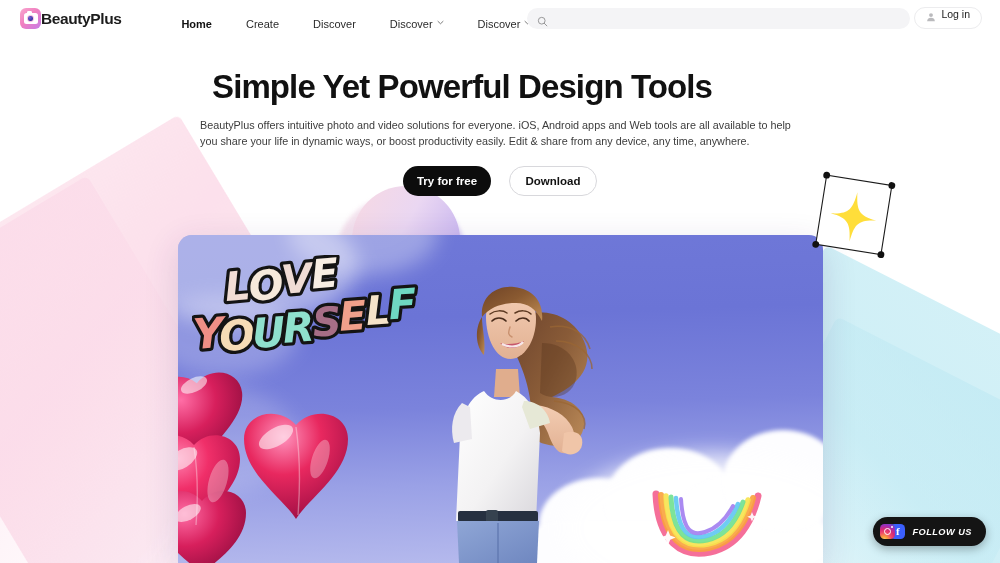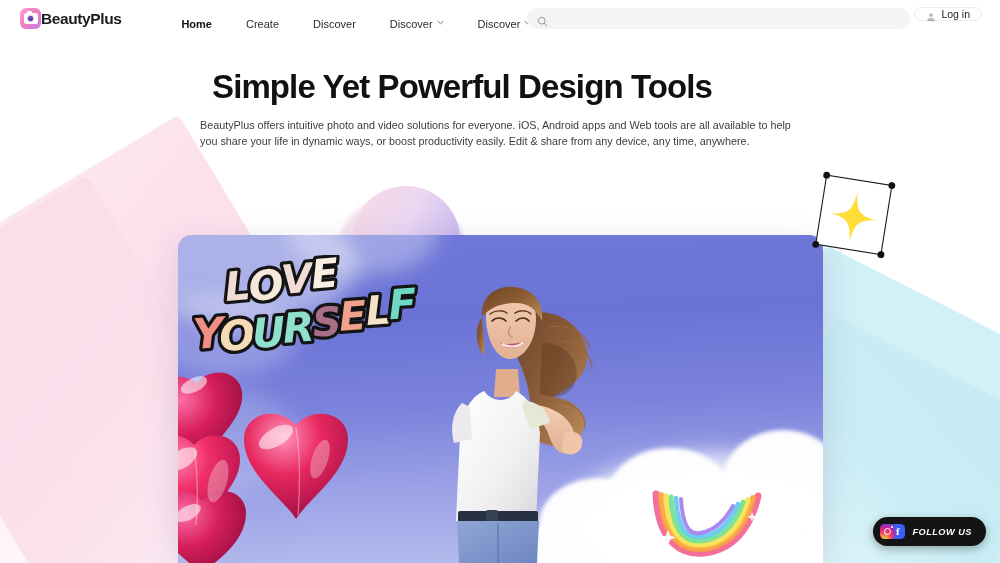--- a/index.html
+++ b/index.html
@@ -91,21 +91,21 @@
   }
   .search-ic{ width:11px; height:11px; flex:none; opacity:.55; }
   .search-input{
     border:0; outline:0; background:transparent; margin-left:7px;
     font-family:"Liberation Sans", sans-serif; font-size:10.5px; color:#555;
     width:330px; height:18px;
   }
   .search-input::placeholder{ color:#b7b7bd; }
 
   .login-btn{
-    position:absolute; right:18px; top:7px; height:14px;
+    position:absolute; right:18px; top:7px; height:22px;
     display:flex; align-items:flex-start; gap:5px; padding:0 11px;
     border:1px solid #ececee; border-radius:11px; background:#fff; cursor:pointer;
   }
   .login-ic{ width:10px; height:10px; opacity:.6; }
   .login-lbl{ font-size:10.5px; color:#222; }
 
   
   .hero{ position:absolute; left:0; top:0; width:1000px; z-index:20; }
   .headline{
     position:absolute; left:0; top:68px; width:924px; text-align:center;
@@ -254,20 +254,22 @@
         </svg>
       </span>
       <span class="login-lbl">Log in</span>
     </div>
   </div>
 
   <div class="hero">
     <div class="headline">Simple Yet Powerful Design Tools</div>
     <div class="subtitle">BeautyPlus offers intuitive photo and video solutions for everyone. iOS, Android apps and Web tools are all available to help you share your life in dynamic ways, or boost productivity easily. Edit &amp; share from any device, any time, anywhere.</div>
     <div class="cta-row">
+      <div class="btn btn-primary">Try for free</div>
+      <div class="btn btn-ghost">Download</div>
     </div>
   </div>
 
   <div class="sticker">
     <svg viewBox="0 0 96 100" width="96" height="100">
       <g transform="rotate(9 48 50)">
         <rect x="14" y="10" width="66" height="70" fill="#ffffff"></rect>
         <path d="M47 22 C49 40 52 45 70 47 C52 49 49 54 47 72 C45 54 42 49 24 47 C42 45 45 40 47 22 Z" fill="#ffde3a"></path>
         <rect x="14" y="10" width="66" height="70" fill="none" stroke="#1b1b1b" stroke-width="1.1"></rect>
         <circle cx="14" cy="10" r="3.4" fill="#111"></circle>

